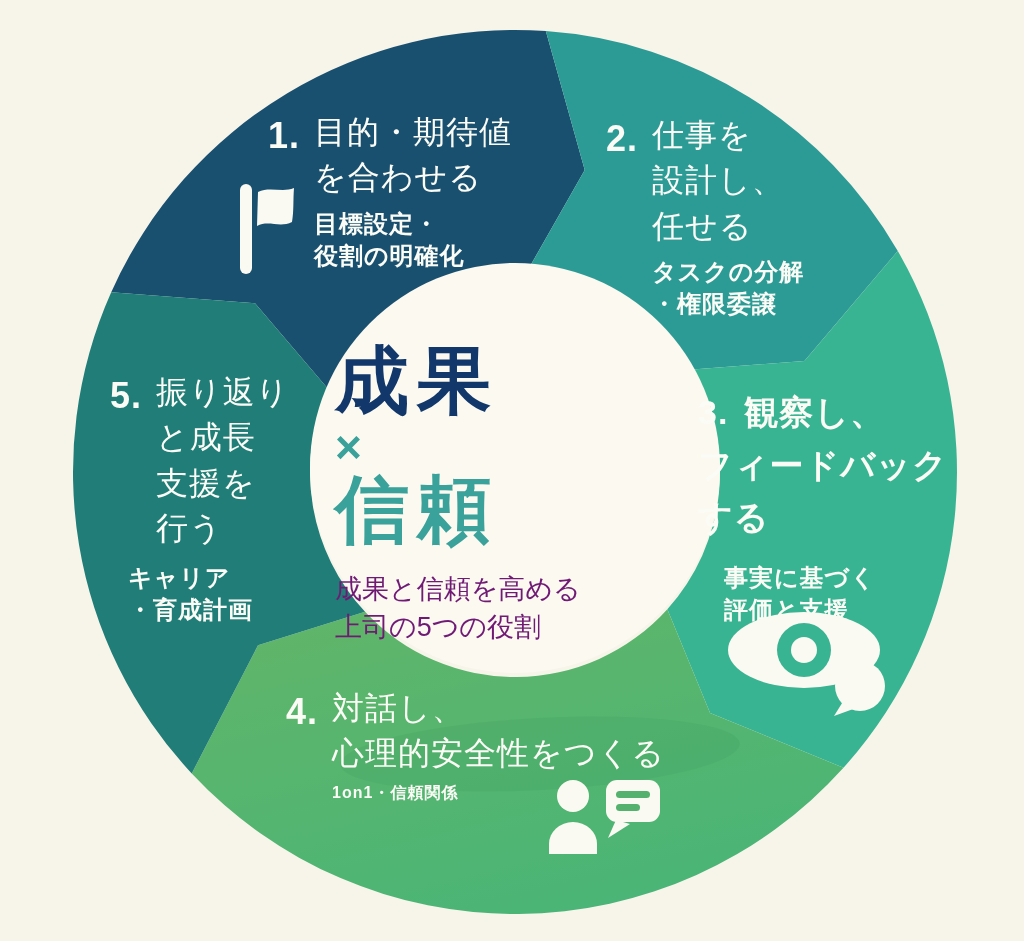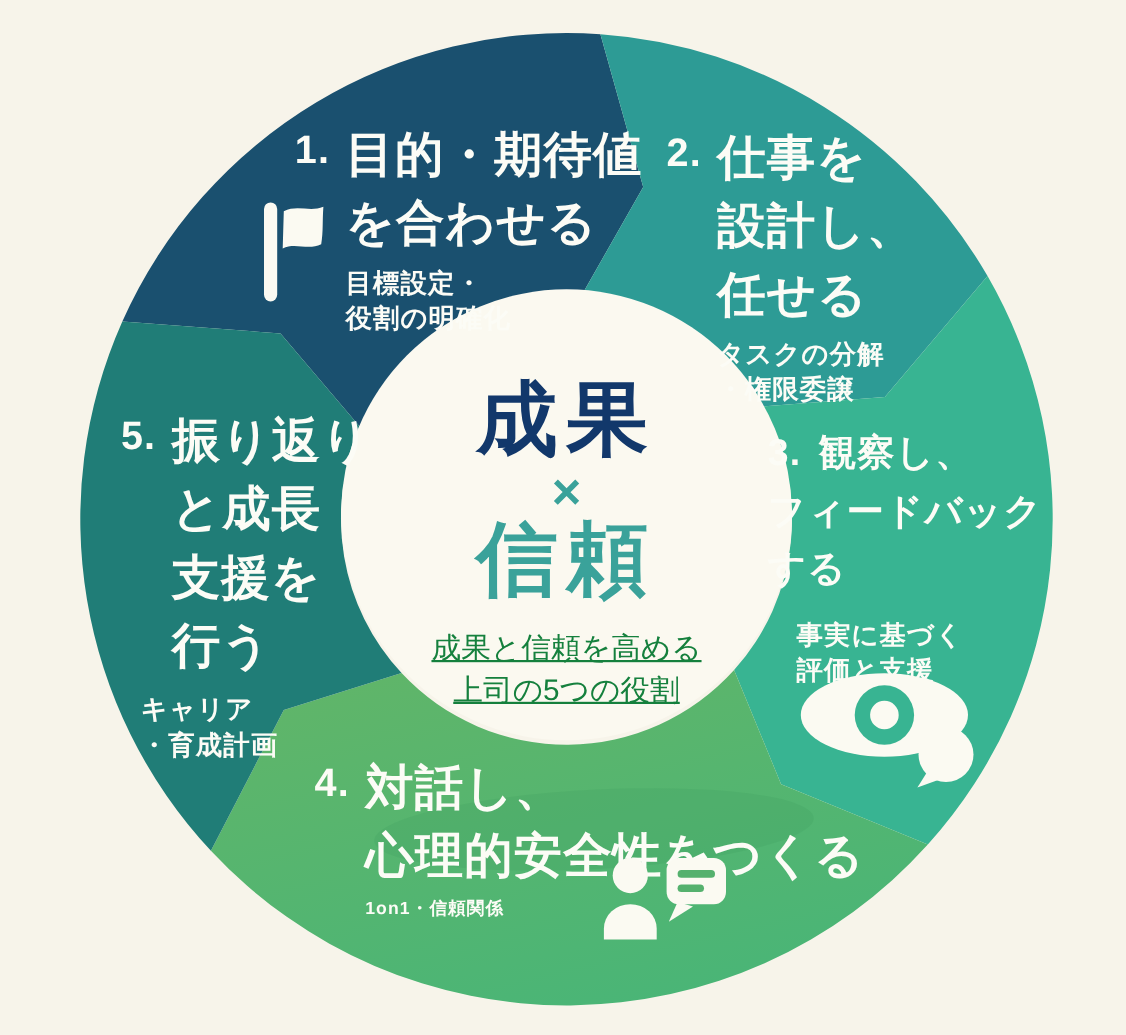--- a/index.html
+++ b/index.html
@@ -9,39 +9,39 @@
     font-family:"Liberation Sans","DejaVu Sans",sans-serif;
     overflow:hidden;
   }
   .stage{position:relative;width:1024px;height:941px;}
   #wheel{position:absolute;left:0;top:0;}
 
   
   .seg-block{position:absolute;color:#fcfcf6;}
   .trow{display:flex;align-items:flex-start;gap:14px;}
   .num{font-weight:800;font-size:36px;line-height:1.42;letter-spacing:1px;}
-  .stitle{white-space:pre-line;font-weight:700;font-size:44px;line-height:1.42;letter-spacing:1px;}
+  .stitle{white-space:pre-line;font-weight:400;font-size:32px;line-height:1.42;letter-spacing:1px;}
   .scap{white-space:pre-line;font-weight:700;font-size:24px;line-height:1.33;margin-top:7px;letter-spacing:1px;}
 
   .seg1{left:268px;top:110px;}
   .seg2{left:606px;top:113px;}
   .seg4{left:286px;top:686px;}
   .seg4 .scap{font-size:16px;margin-top:5px;}
   .seg5{left:110px;top:370px;}
   .seg5 .scap{margin-left:-28px;margin-top:10px;}
 
   
   .seg3{left:698px;top:386px;width:255px;}
   .seg3 .flush{font-weight:800;font-size:34px;line-height:1.55;letter-spacing:1px;}
   .seg3 .num{margin-right:16px;font-size:34px;}
   .seg3 .stitle-inline{white-space:pre-line;}
   .seg3 .scap{padding-left:26px;margin-top:18px;}
 
   
-  .center{position:absolute;left:335px;top:342px;width:360px;text-align:center;}
+  .center{position:absolute;left:335px;top:342px;width:360px;}
   .c-top{font-size:74px;font-weight:900;letter-spacing:8px;line-height:1.05;}
   .c-x{font-size:46px;font-weight:700;line-height:1.0;margin-top:4px;}
   .c-bottom{font-size:74px;font-weight:900;letter-spacing:8px;line-height:1.05;margin-top:2px;font-family:Liberation Serif, serif;}
   .c-sub{font-size:27px;margin-top:22px;line-height:1.4;white-space:pre-line;font-weight:500;}
 
   .icon{position:absolute;}
 </style>
 </head>
 <body style="background: rgb(247, 244, 234);">
 
@@ -120,21 +120,21 @@
         <div class="scap">キャリア
 ・育成計画</div>
       </div>
     </div>
   </div>
 
   <div class="center">
     <div class="c-top" id="c-top" style="color: rgb(18, 56, 107);">成果</div>
     <div class="c-x" id="c-x" style="color: rgb(58, 162, 154);">×</div>
     <div class="c-bottom" id="c-bottom" style="color: rgb(58, 162, 154);">信頼</div>
-    <div class="c-sub" id="c-sub" style="color: #15803d; text-decoration: underline;">成果と信頼を高める
+    <div class="c-sub" id="c-sub" style="color: #701a75;">成果と信頼を高める
 上司の5つの役割</div>
   </div>
 
   <svg class="icon" style="left:226px;top:176px" width="80" height="106" viewBox="0 0 80 106">
     <rect x="14" y="8" width="12" height="90" rx="6" fill="#fbfaf2"></rect>
     <path d="M32 16 C44 10 56 17 68 12 C67 24 68 35 66 46 C54 52 42 44 31 50 Z" fill="#fbfaf2"></path>
   </svg>
 
   <svg class="icon" style="left:722px;top:610px" width="185" height="110" viewBox="0 0 185 110">
     <ellipse cx="82" cy="40" rx="76" ry="38" fill="#fbfaf2"></ellipse>

